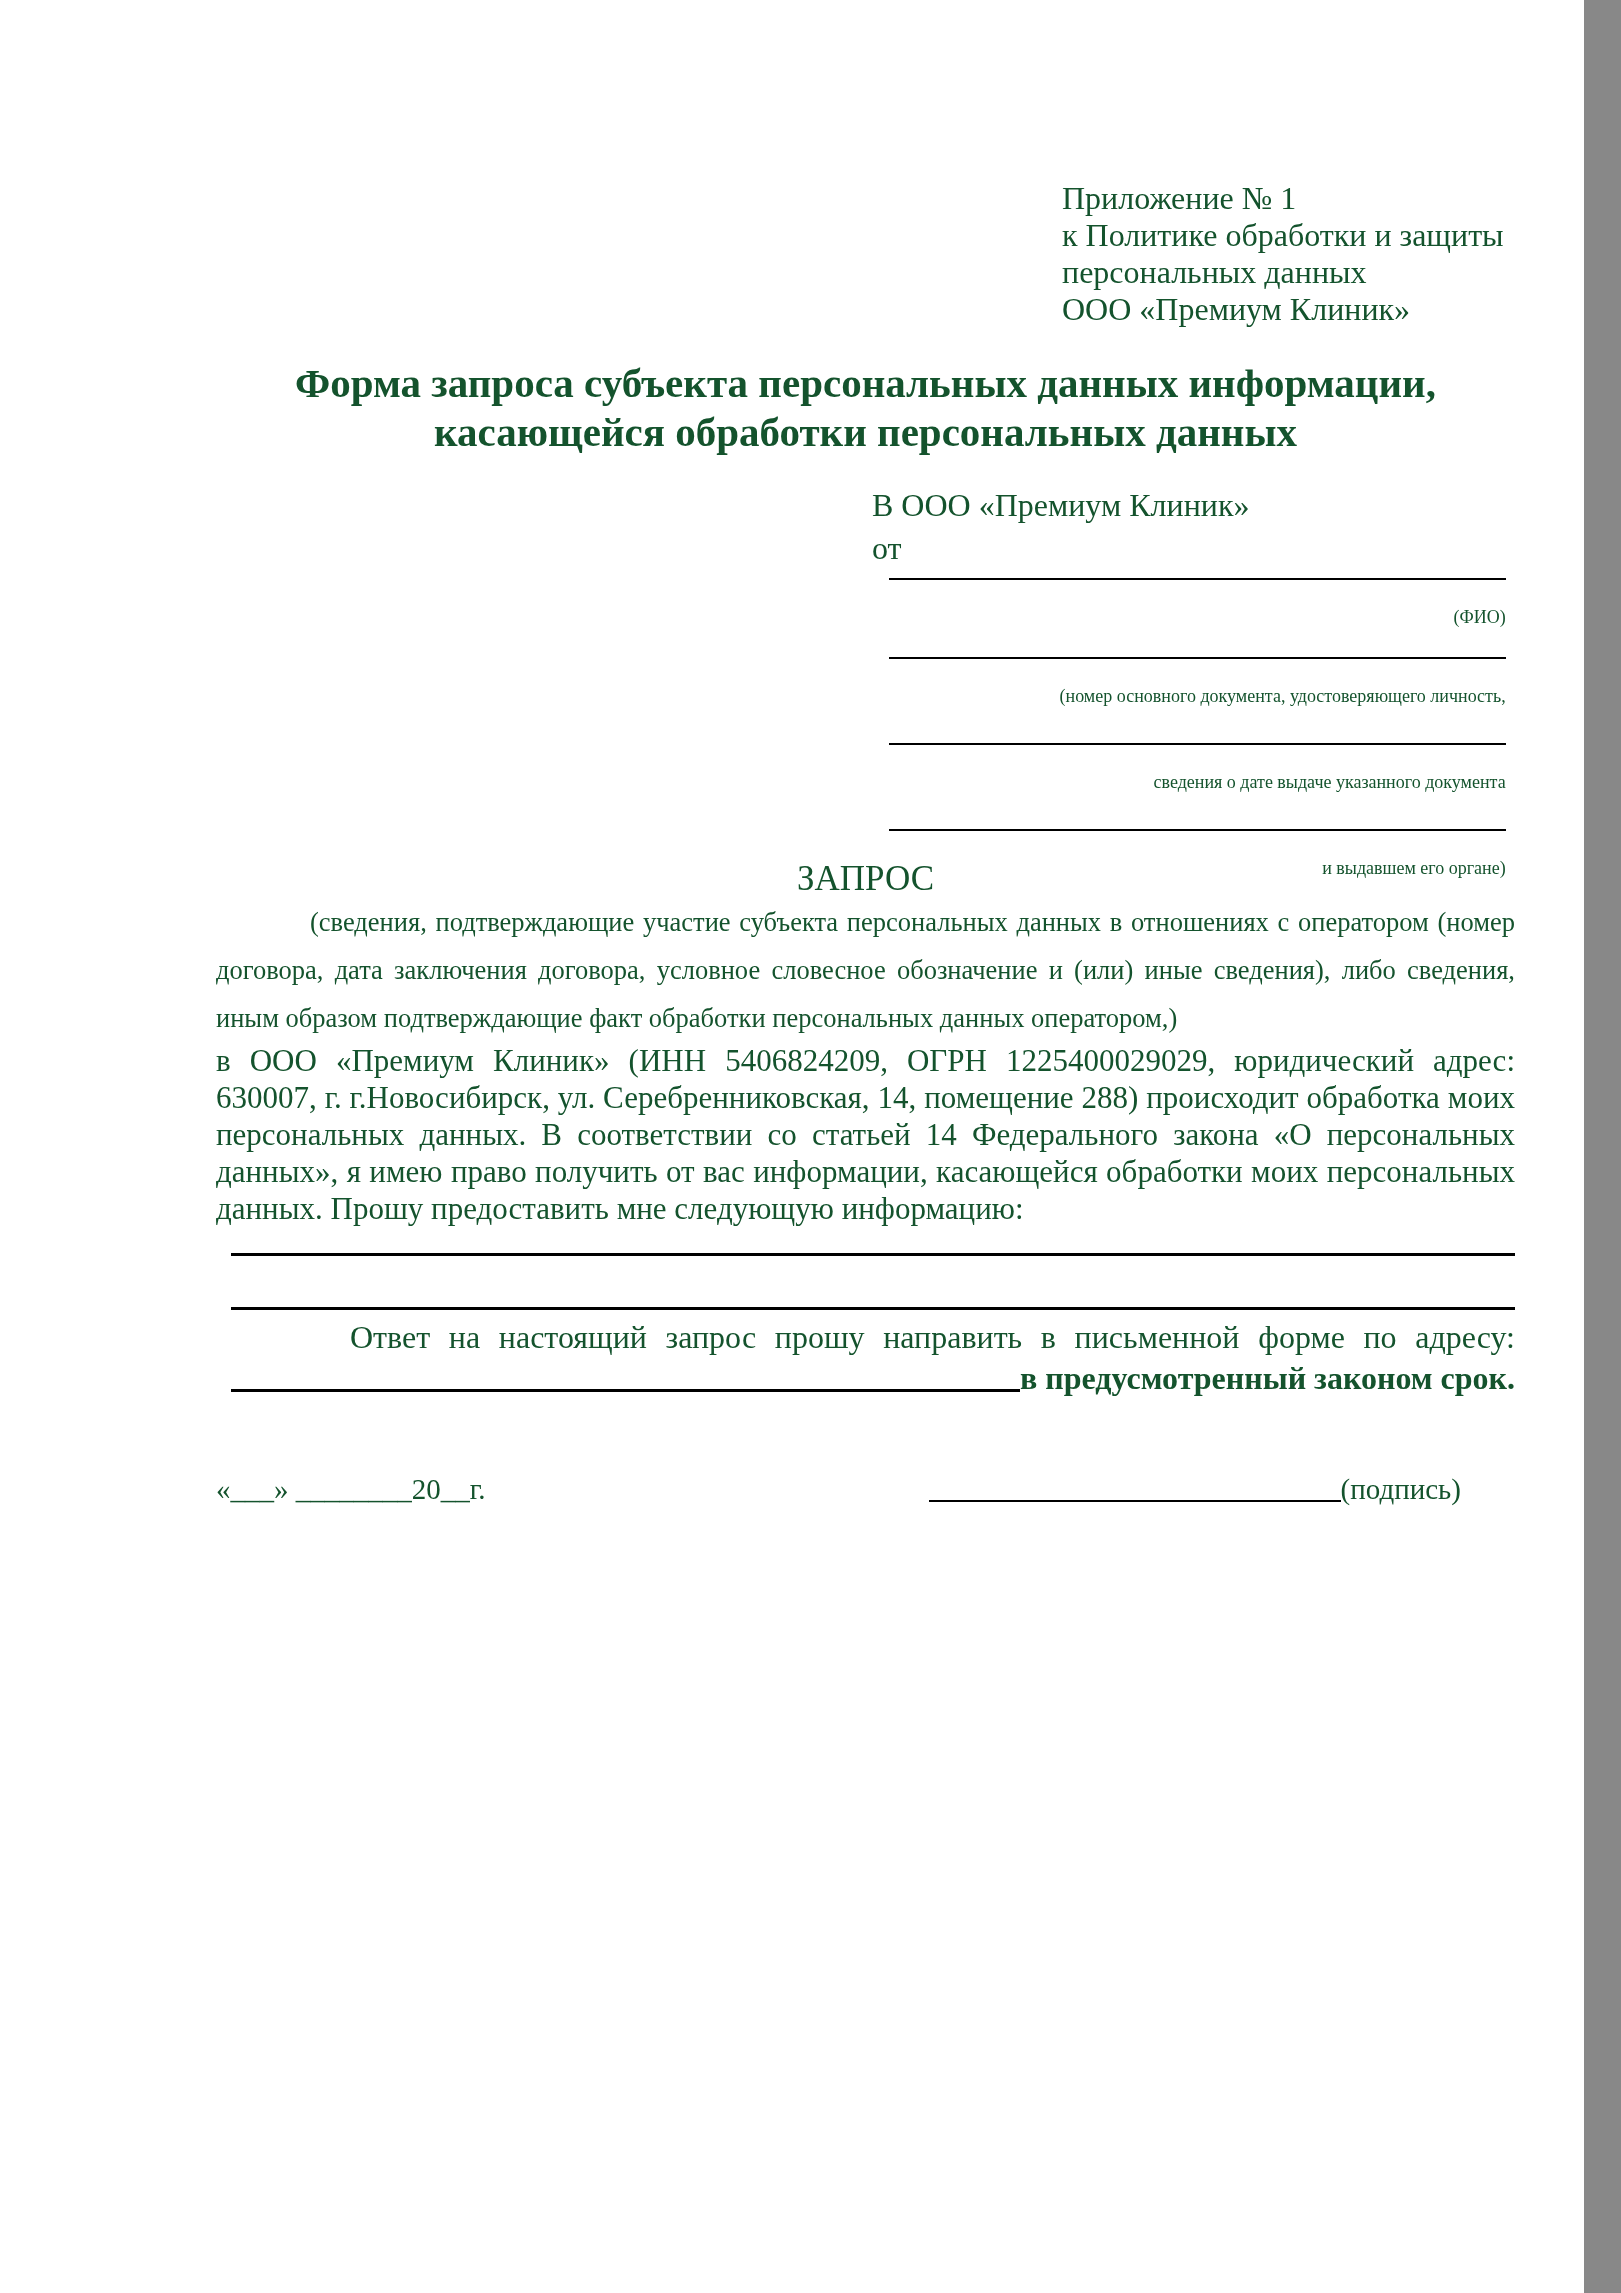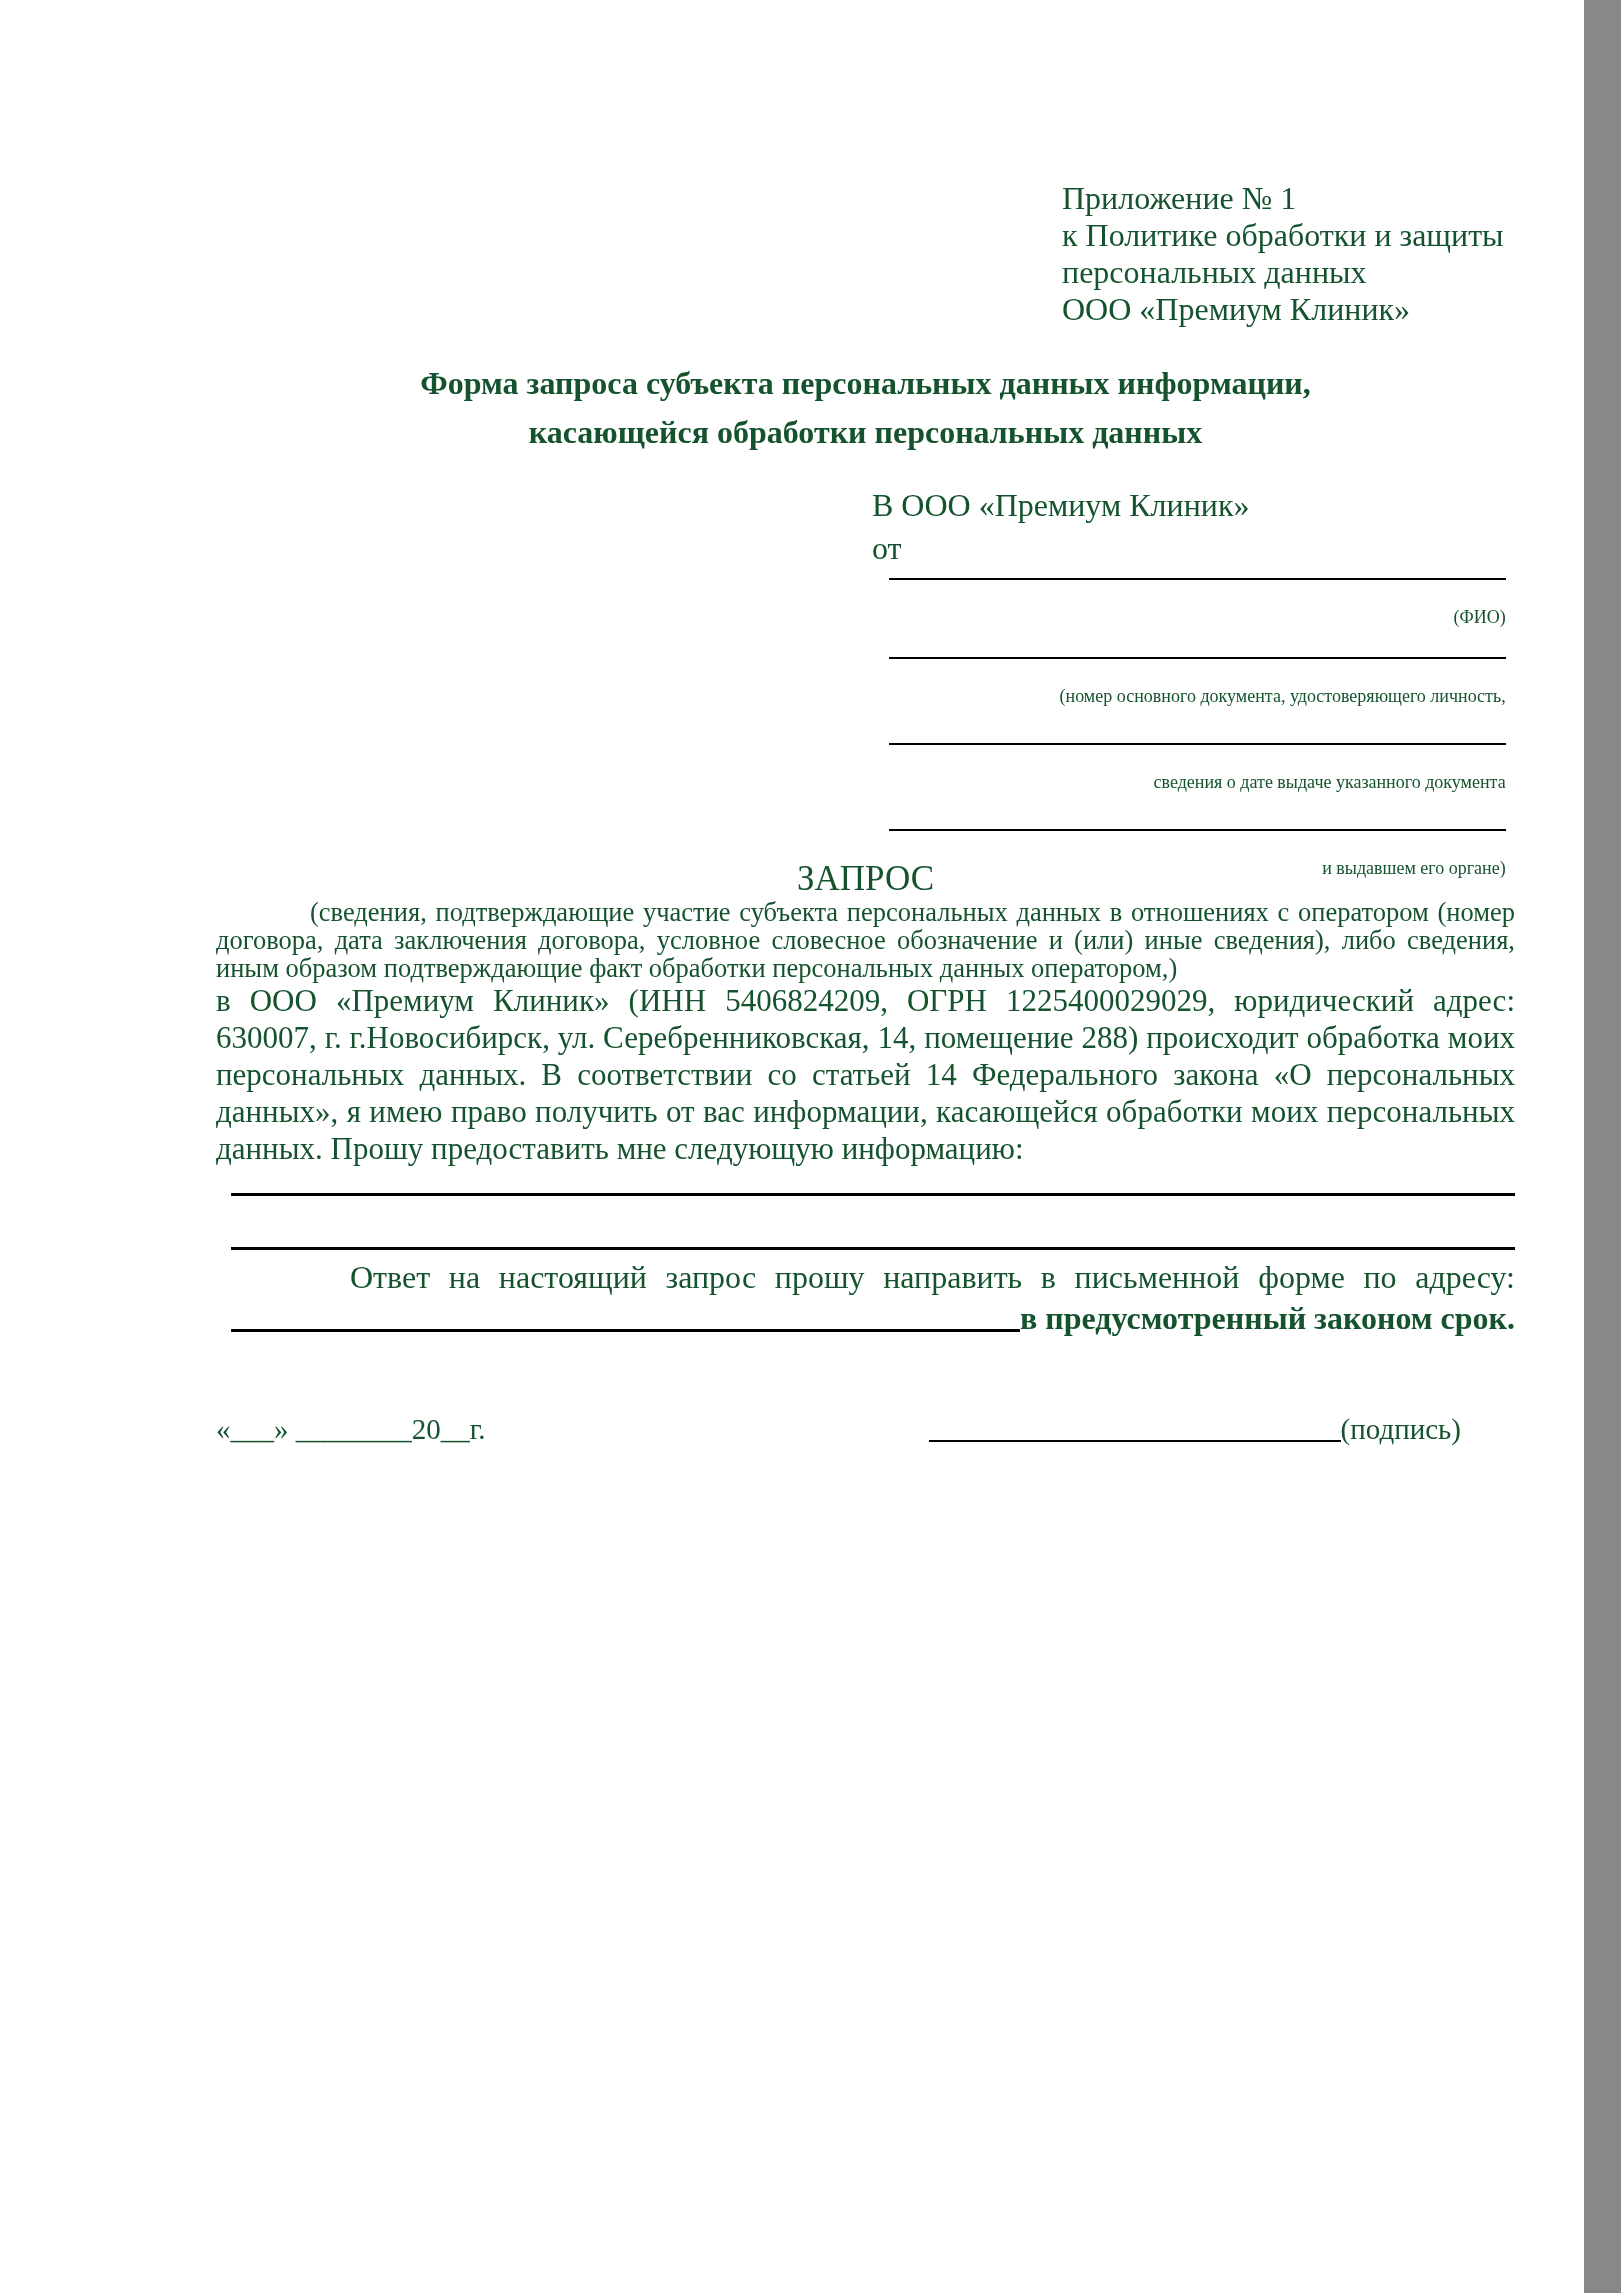--- a/index.html
+++ b/index.html
@@ -14,21 +14,21 @@
   
   .appendix{
     position:absolute;left:1062px;top:180px;
     font-size:32px;line-height:37px;
     white-space:nowrap;
   }
   
   .doc-title{
     position:absolute;left:216px;top:359px;width:1299px;
     text-align:center;font-weight:bold;
-    font-size:32px;line-height:49px;
+    font-size:41px;line-height:49px;
   }
   
   .addressee{
     position:absolute;left:872px;top:484px;width:637px;
   }
   .addr-line{font-size:32px;line-height:43px;}
   .blank{border-bottom:2.9px solid #000;height:0;}
   .addr-blank{margin-left:16.7px;width:617px;}
   .addr-caption{
     margin-left:16.7px;width:617px;
@@ -43,21 +43,21 @@
   .request-heading{
     text-align:center;font-size:35px;line-height:39px;
   }
   .accordance-row{
     display:flex;align-items:stretch;
     font-size:32px;line-height:41px;margin-top:-2px;
   }
   .accordance-row .lead{margin-left:94px;white-space:nowrap;padding-right:9.8px;}
   .fill-line{flex:1;border-bottom:3.9px solid #000;margin-bottom:6.9px;}
   .footnote{
-    font-size:26.5px;line-height:28px;
+    font-size:26.5px;line-height:48px;
     text-align:justify;text-indent:94px;
   }
   .body-par{
     text-align:justify;
   }
   .rule-a{margin-left:14.7px;width:1284px;border-bottom:3.9px solid #000;height:0;margin-top:25.5px;}
   .rule-b{margin-left:14.7px;width:1284px;border-bottom:3.9px solid #000;height:0;margin-top:51px;}
   .reply-1{
     margin-top:7.8px;font-size:32px;line-height:41px;
     text-indent:134px;text-align:justify;text-align-last:justify;

